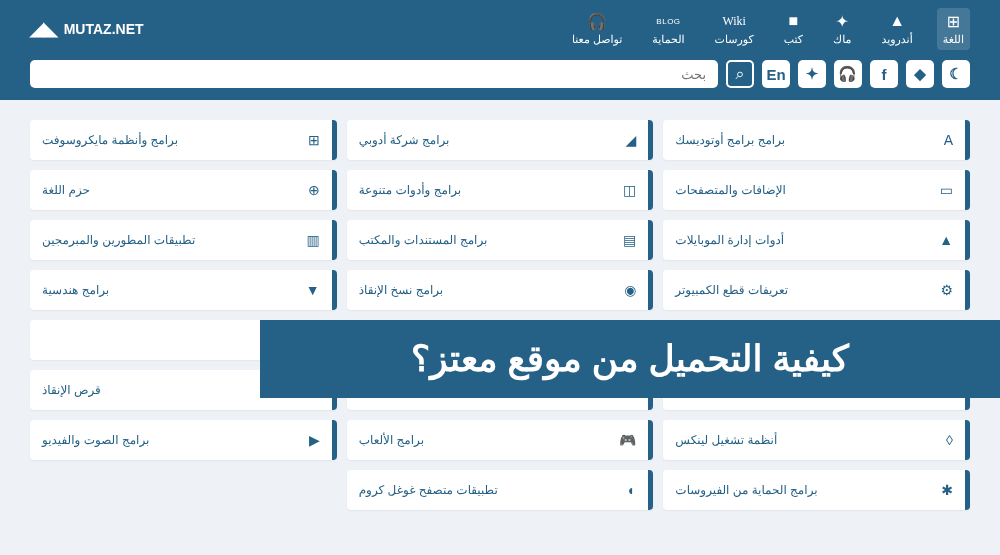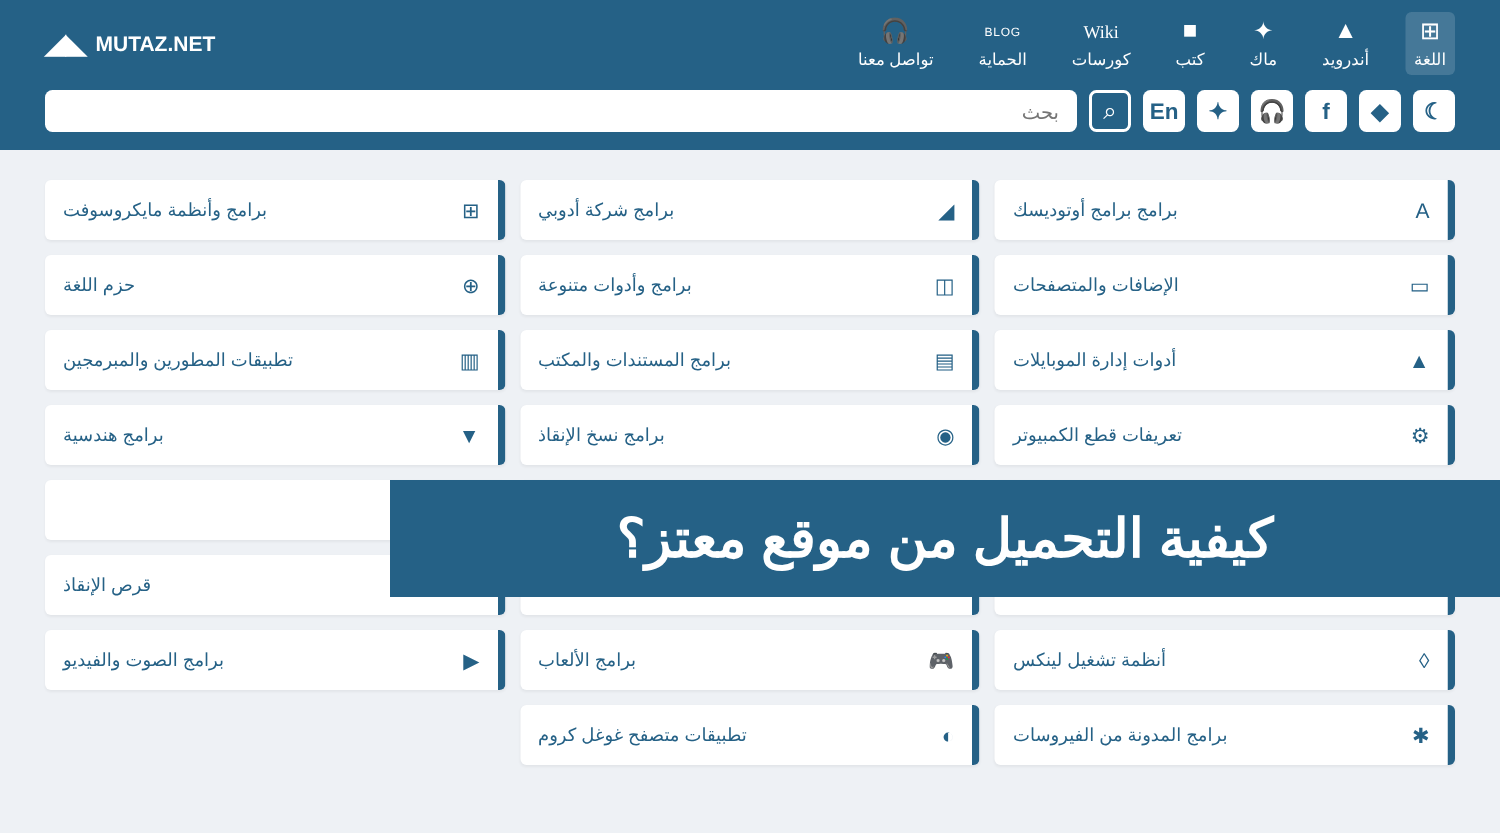--- a/index.html
+++ b/index.html
@@ -285,21 +285,21 @@
       <div class="card">
         <span class="card-icon">🎮</span>
         <span>برامج الألعاب</span>
       </div>
       <div class="card">
         <span class="card-icon">▶</span>
         <span>برامج الصوت والفيديو</span>
       </div>
       <div class="card">
         <span class="card-icon">✱</span>
-        <span>برامج المدونة من الفيروسات</span>
+        <span>برامج الحماية من الفيروسات</span>
       </div>
       <div class="card">
         <span class="card-icon">◐</span>
         <span>تطبيقات متصفح غوغل كروم</span>
       </div>
     </div>
 </div>
 
 <div class="overlay">
   <span>كيفية التحميل من موقع معتز؟</span>

